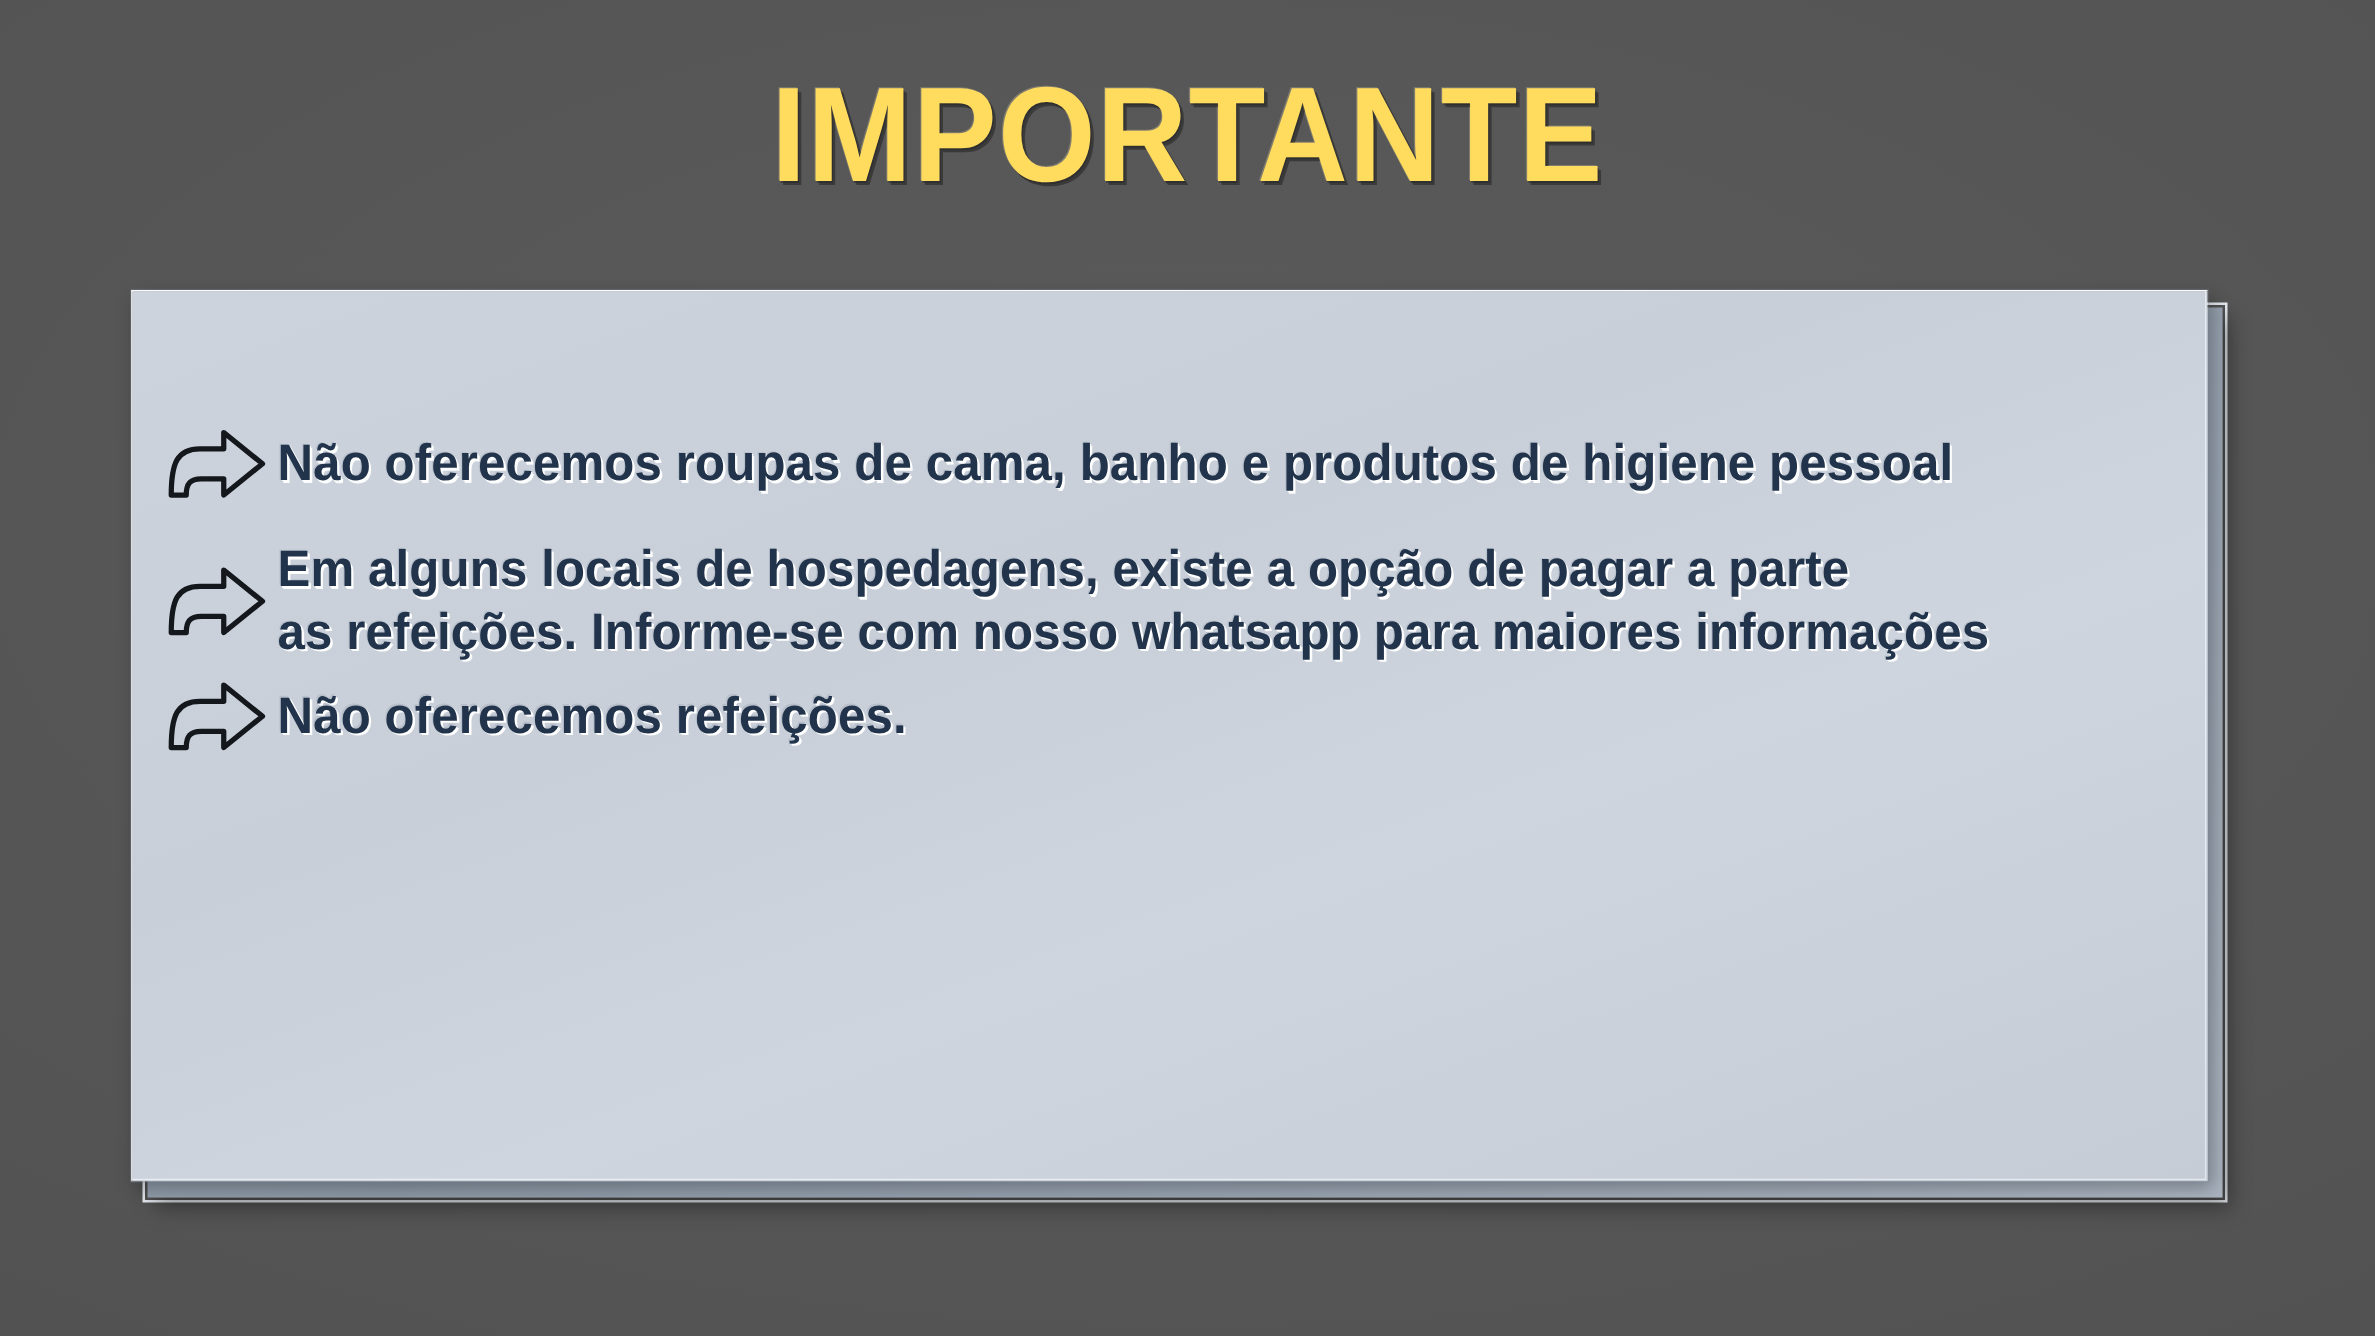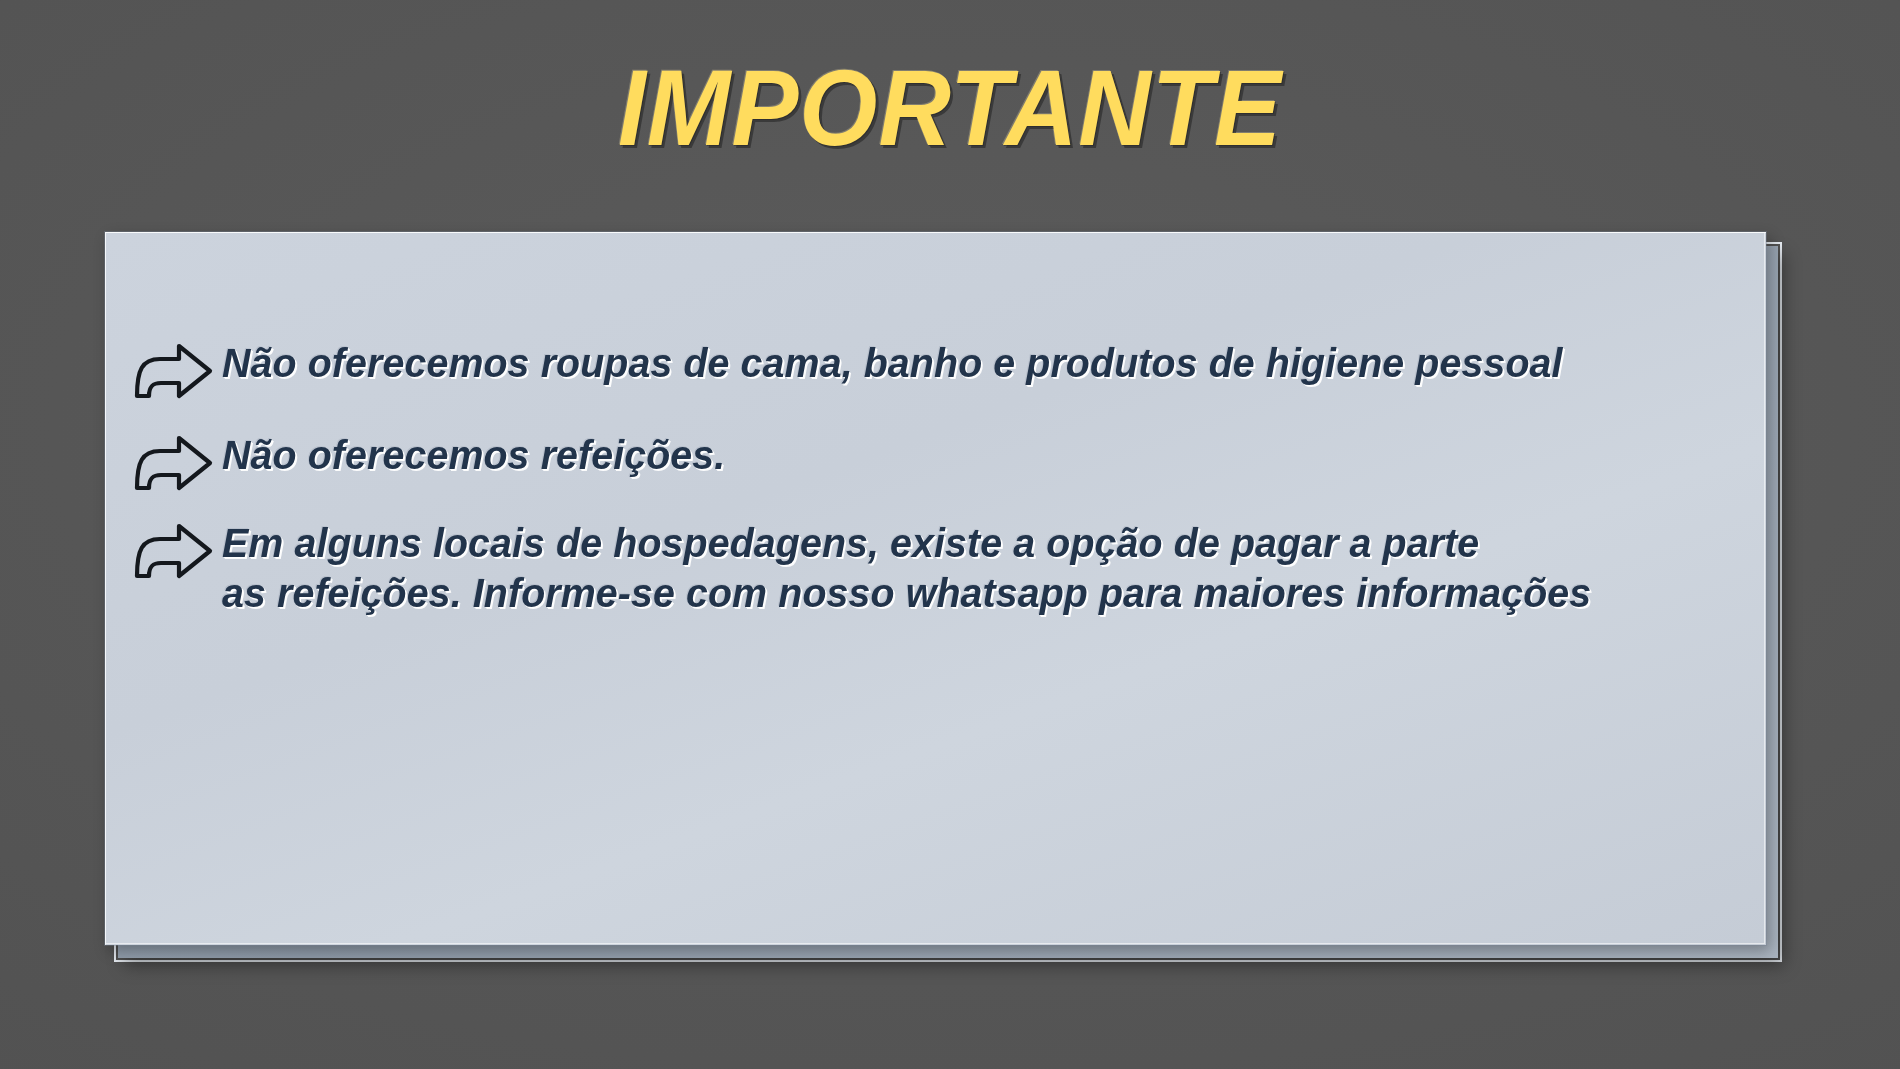--- a/index.html
+++ b/index.html
@@ -17,21 +17,20 @@
   }
 
   
   #slide {
     position: absolute;
     inset: 0;
     width: 1900px;
     height: 1069px;
     background:
       radial-gradient(ellipse 120% 110% at 50% 40%, #5b5b5b 0%, #545454 55%, #4e4e4e 100%);
-    font-style: italic;
   }
 
   
   .title-wrap {
     position: absolute;
     top: 52px;
     left: 0;
     width: 1900px;
     text-align: center;
     pointer-events: none;
@@ -104,21 +103,21 @@
 
   
   .bullets {
     position: absolute;
     left: 130px;
     top: 336px;
     width: 1640px;
   }
   .bullet {
     display: flex;
-    align-items: flex-start;
+    align-items: center;
     margin-bottom: 14px;
   }
   .bullet.gap-lg { margin-bottom: 26px; }
   .bullet.gap-md { margin-bottom: 22px; }
   .bullet.gap-sm { margin-bottom: 8px; }
 
   .arrow-icon {
     flex: 0 0 auto;
     width: 86px;
     height: 62px;
@@ -164,34 +163,34 @@
     <div class="bullet gap-lg">
       <span class="arrow-icon">
         <svg viewBox="0 0 86 62" xmlns="http://www.w3.org/2000/svg" aria-hidden="true">
           <path d="M7 56 C7 30 12 19 30 19 L49 19 L49 6 L80 31 L49 56 L49 43 L31 43 C22 43 19 47 19 56 Z" fill="none" stroke="#14181d" stroke-width="4.2" stroke-linejoin="round" stroke-linecap="round"></path>
         </svg>
       </span>
       <span class="bullet-text">Não oferecemos roupas de cama, banho e produtos de higiene pessoal</span>
     </div>
 
 
-    <div class="bullet gap-md">
-      <span class="arrow-icon">
-        <svg viewBox="0 0 86 62" xmlns="http://www.w3.org/2000/svg" aria-hidden="true">
-          <path d="M7 56 C7 30 12 19 30 19 L49 19 L49 6 L80 31 L49 56 L49 43 L31 43 C22 43 19 47 19 56 Z" fill="none" stroke="#14181d" stroke-width="4.2" stroke-linejoin="round" stroke-linecap="round"></path>
-        </svg>
-      </span>
-      <span class="bullet-text">Não oferecemos refeições.</span>
-    </div>
-
     <div class="bullet gap-sm">
       <span class="arrow-icon">
         <svg viewBox="0 0 86 62" xmlns="http://www.w3.org/2000/svg" aria-hidden="true">
           <path d="M7 56 C7 30 12 19 30 19 L49 19 L49 6 L80 31 L49 56 L49 43 L31 43 C22 43 19 47 19 56 Z" fill="none" stroke="#14181d" stroke-width="4.2" stroke-linejoin="round" stroke-linecap="round"></path>
         </svg>
       </span>
       <span class="bullet-text">Em alguns locais de hospedagens, existe a opção de pagar a parte
 as refeições. Informe-se com nosso whatsapp para maiores informações</span>
     </div>
 
+    <div class="bullet gap-md">
+      <span class="arrow-icon">
+        <svg viewBox="0 0 86 62" xmlns="http://www.w3.org/2000/svg" aria-hidden="true">
+          <path d="M7 56 C7 30 12 19 30 19 L49 19 L49 6 L80 31 L49 56 L49 43 L31 43 C22 43 19 47 19 56 Z" fill="none" stroke="#14181d" stroke-width="4.2" stroke-linejoin="round" stroke-linecap="round"></path>
+        </svg>
+      </span>
+      <span class="bullet-text">Não oferecemos refeições.</span>
+    </div>
+
 
   </div>
 </div>
 
 </body></html>

